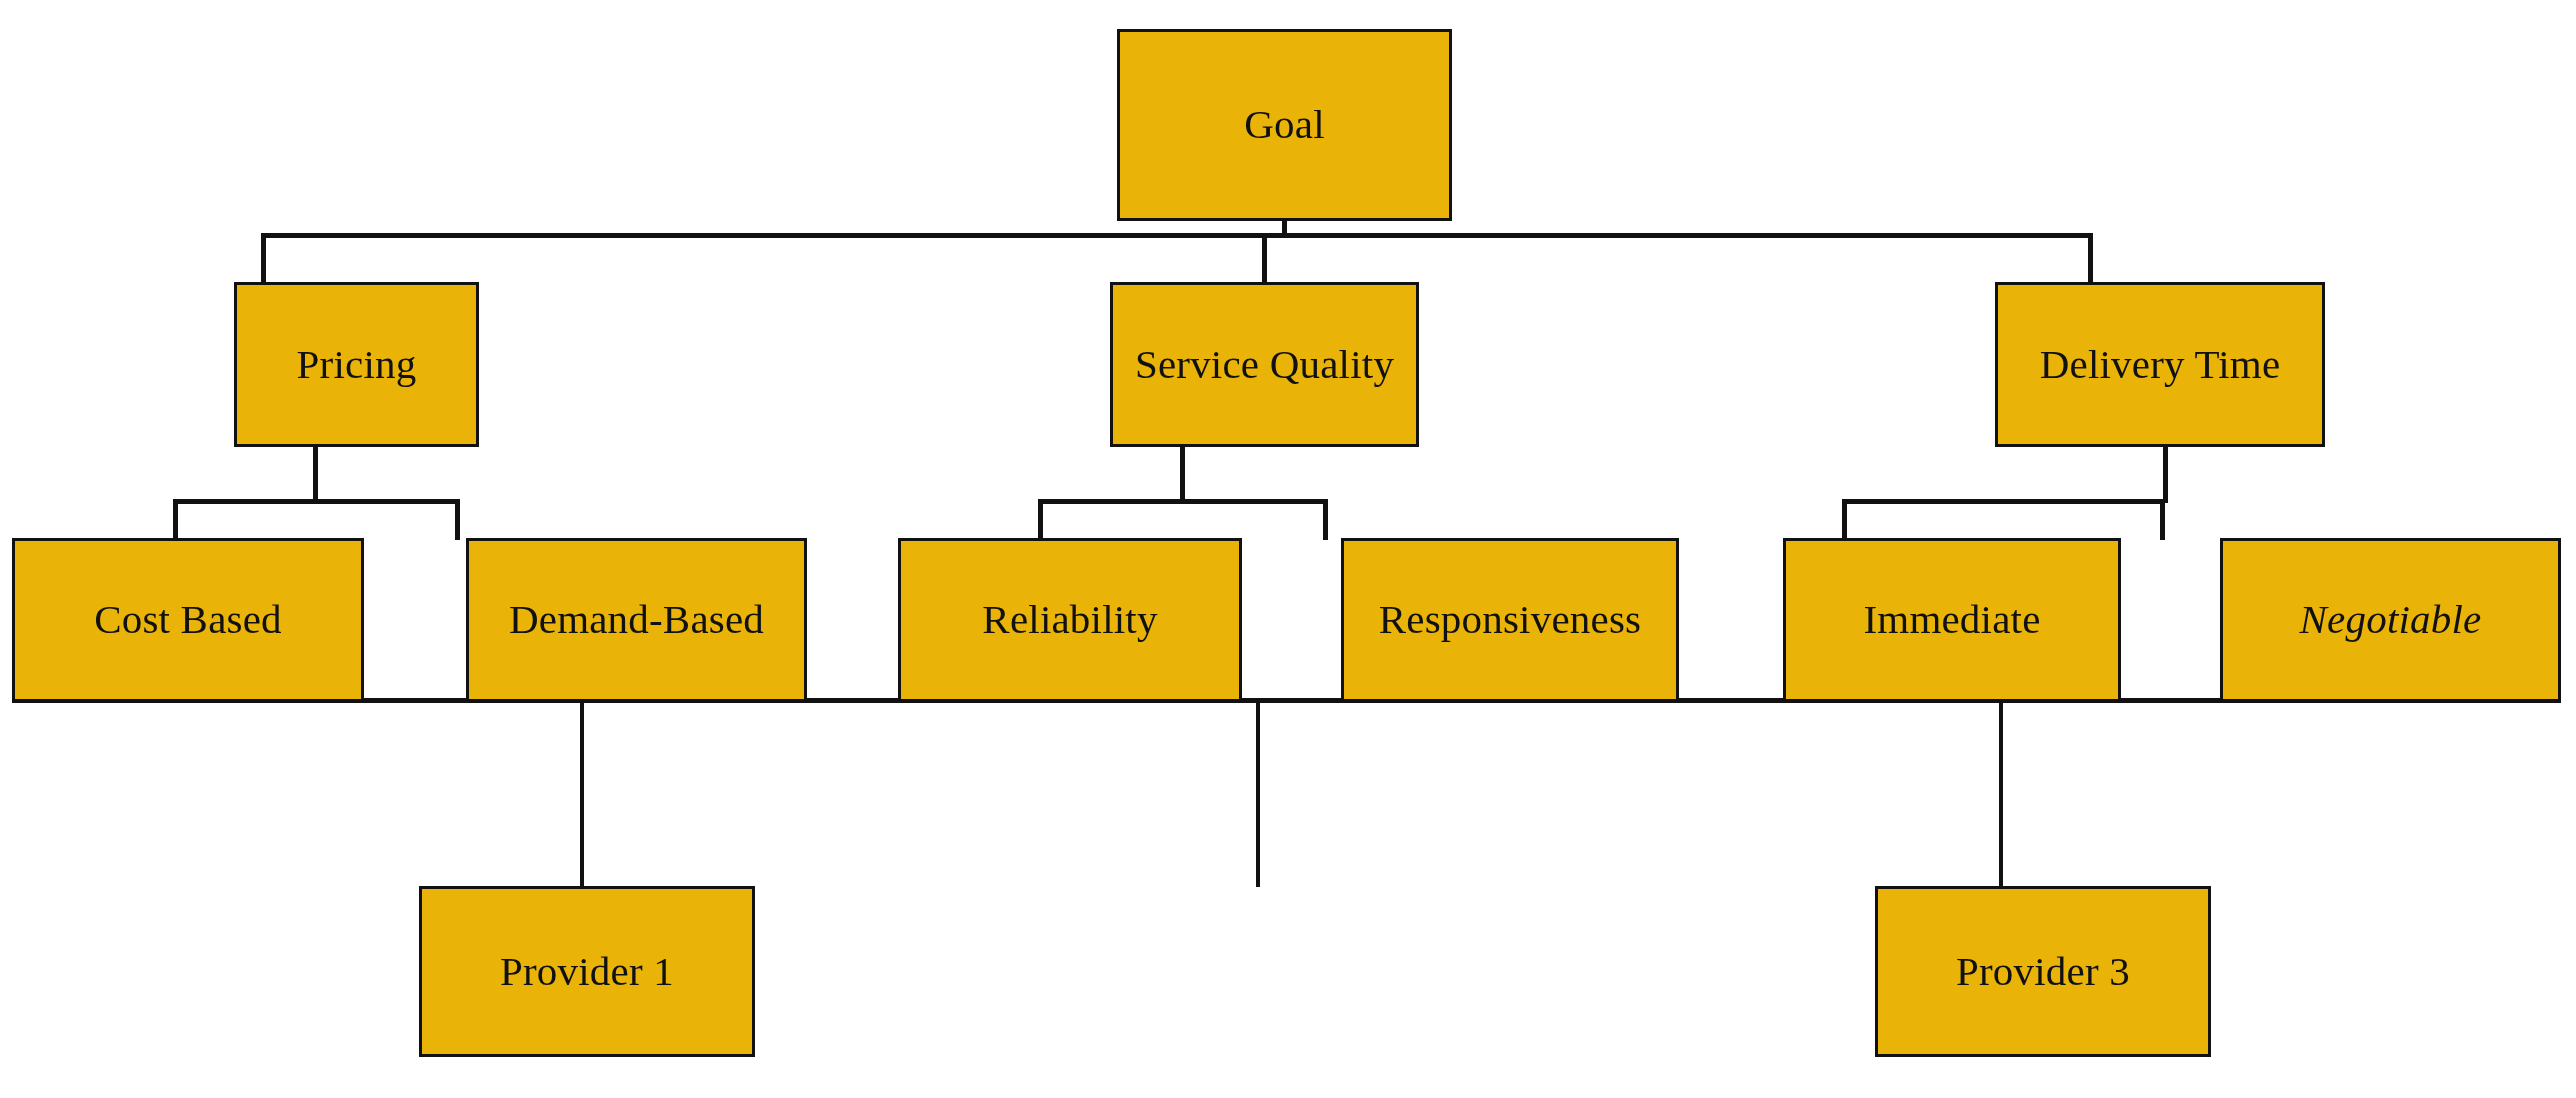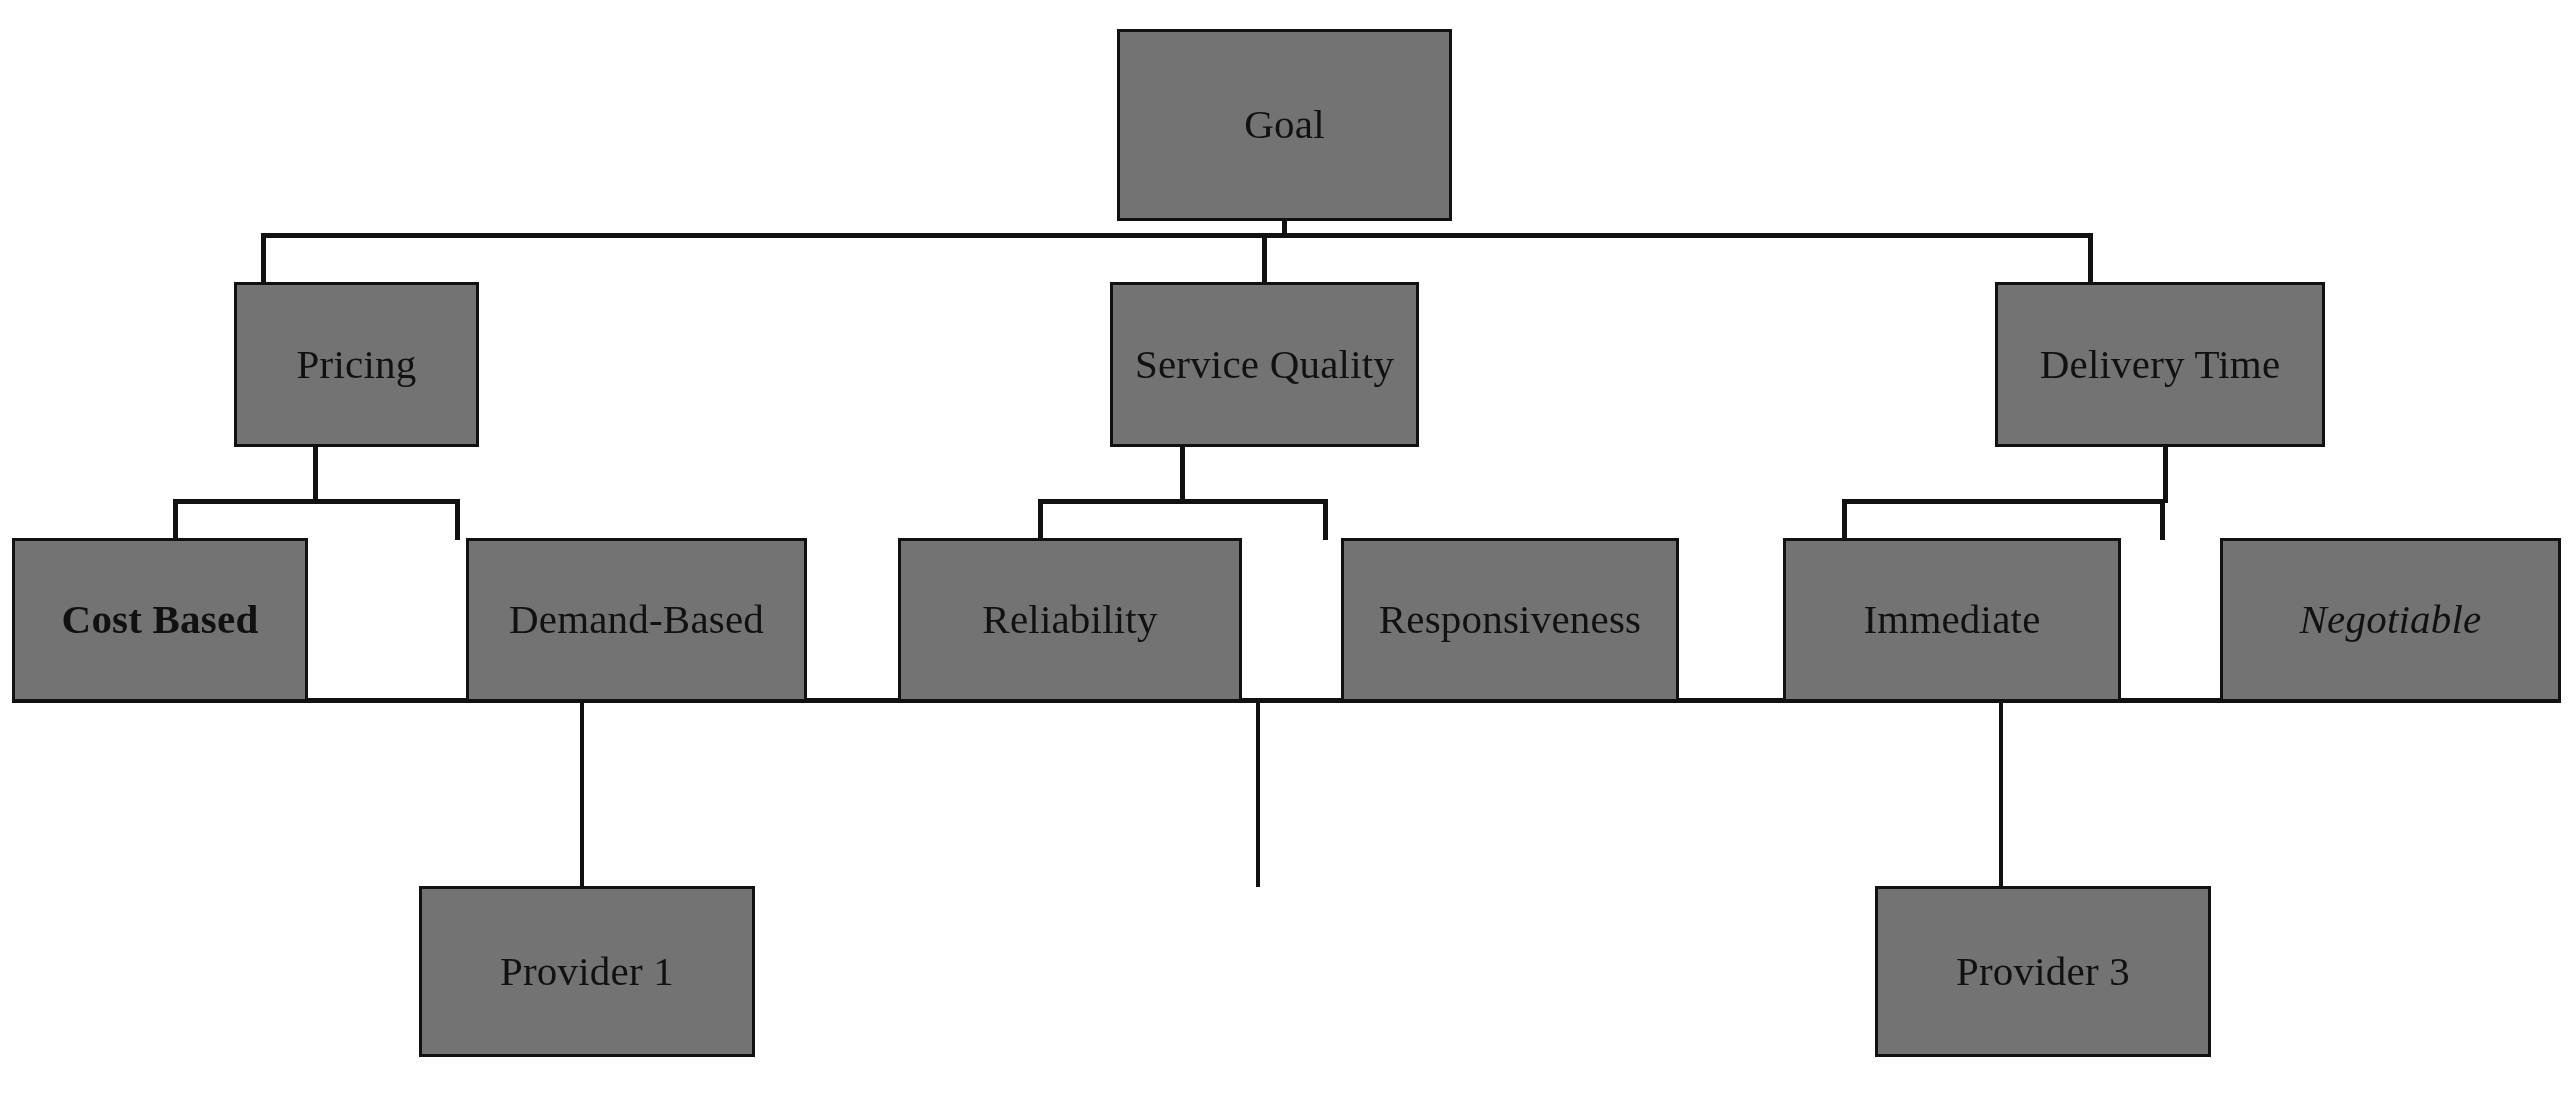--- a/index.html
+++ b/index.html
@@ -12,21 +12,21 @@
     position: relative;
     width: 2576px;
     height: 1099px;
     background: #ffffff;
     overflow: hidden;
     font-family: "Liberation Serif", "DejaVu Serif", serif;
   }
   .node {
     position: absolute;
     box-sizing: border-box;
-    background: #737373;
+    background: #eab308;
     border: 3.8px solid #111111;
     display: flex;
     align-items: center;
     justify-content: center;
     z-index: 5;
   }
   .node-label {
     font-family: "Liberation Serif", "DejaVu Serif", serif;
     font-size: 41px;
     line-height: 1.1;
@@ -87,21 +87,21 @@
   </div>
 
   <div class="node" style="left:1110px; top:282px; width:309px; height:165px;">
     <span class="node-label">Service Quality</span>
   </div>
 
   <div class="node" style="left:1995px; top:282px; width:330px; height:165px;">
     <span class="node-label">Delivery Time</span>
   </div>
 
-  <div class="node" style="left:12px; top:538px; width:296px; height:164px;font-weight:bold;">
+  <div class="node" style="left:12px; top:538px; width:352px; height:164px;">
     <span class="node-label">Cost Based</span>
   </div>
 
   <div class="node" style="left:466px; top:538px; width:341px; height:164px;">
     <span class="node-label">Demand-Based</span>
   </div>
 
   <div class="node" style="left:1341px; top:538px; width:338px; height:164px;">
     <span class="node-label">Responsiveness</span>
   </div>

